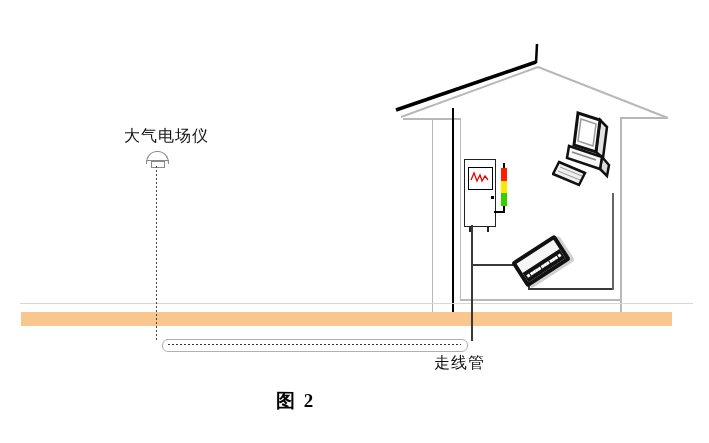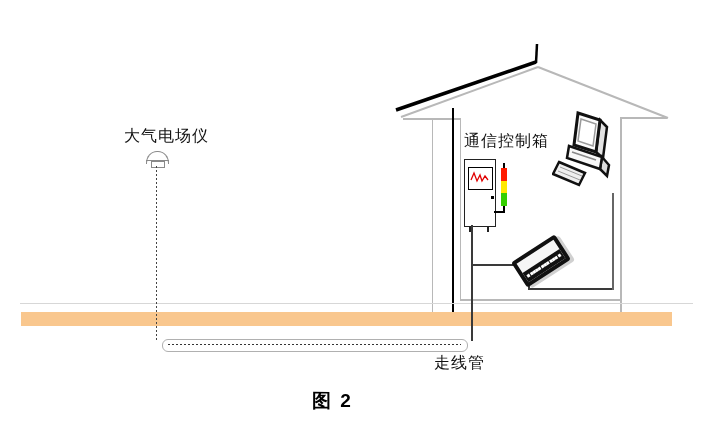--- a/index.html
+++ b/index.html
@@ -1,22 +1,22 @@
 <!DOCTYPE html>
 <html><head>
 <meta charset="utf-8">
 <style>
   html,body{margin:0;padding:0;background:#fff;}
   #canvas{
     position:relative;width:709px;height:443px;background:#ffffff;overflow:hidden;
-    font-family:Liberation Sans, sans-serif;color:#000;
+    font-family:Liberation Serif, serif;color:#000;
   }
   .abs{position:absolute;}
   .label{font-size:16px;color:#111;white-space:nowrap;letter-spacing:1px;}
-  .caption{font-size:19px;font-weight:bold;letter-spacing:2px;margin-left:36px;}
+  .caption{font-size:19px;font-weight:bold;letter-spacing:2px;}
   
   .ground-line{left:20px;top:303px;width:673px;height:1px;background:#d7d7d7;}
   .ground-band{left:21px;top:312px;width:651px;height:14px;background:#F9C78E;}
   
   .conduit-tube{left:162px;top:339px;width:304px;height:11px;background:#fff;
     border:1px solid #b0b0b0;border-radius:6px;}
   .conduit-dash{left:168px;top:344px;width:293px;height:1px;
     background:repeating-linear-gradient(90deg,#333 0 2px,transparent 2px 4px);}
   
   .vdash{width:1px;background:repeating-linear-gradient(180deg,#444 0 2px,transparent 2px 4px);}
@@ -97,21 +97,20 @@
   <div class="abs label lbl-meter">大气电场仪</div>
   <div class="abs dome"></div>
   <div class="abs dome-seam"></div>
   <div class="abs dome-base"></div>
   <div class="abs vdash sensor-drop"></div>
 
   <div class="abs conduit-tube"></div>
   <div class="abs conduit-dash"></div>
   <div class="abs label lbl-conduit">走线管</div>
 
-  <div class="abs label lbl-cbox">通信控制箱</div>
   <div class="abs cbox"></div>
   <div class="abs cbox-screen">
     <svg width="23" height="21" viewBox="0 0 23 21">
       <polyline points="2,12 5,5 8,13 11,7 13,13 16,8 19,12" fill="none" stroke="#E00000" stroke-width="1.3"></polyline>
     </svg>
   </div>
   <div class="abs cbox-handle"></div>
   <div class="abs cbox-leg1"></div>
   <div class="abs cbox-leg2"></div>
 

